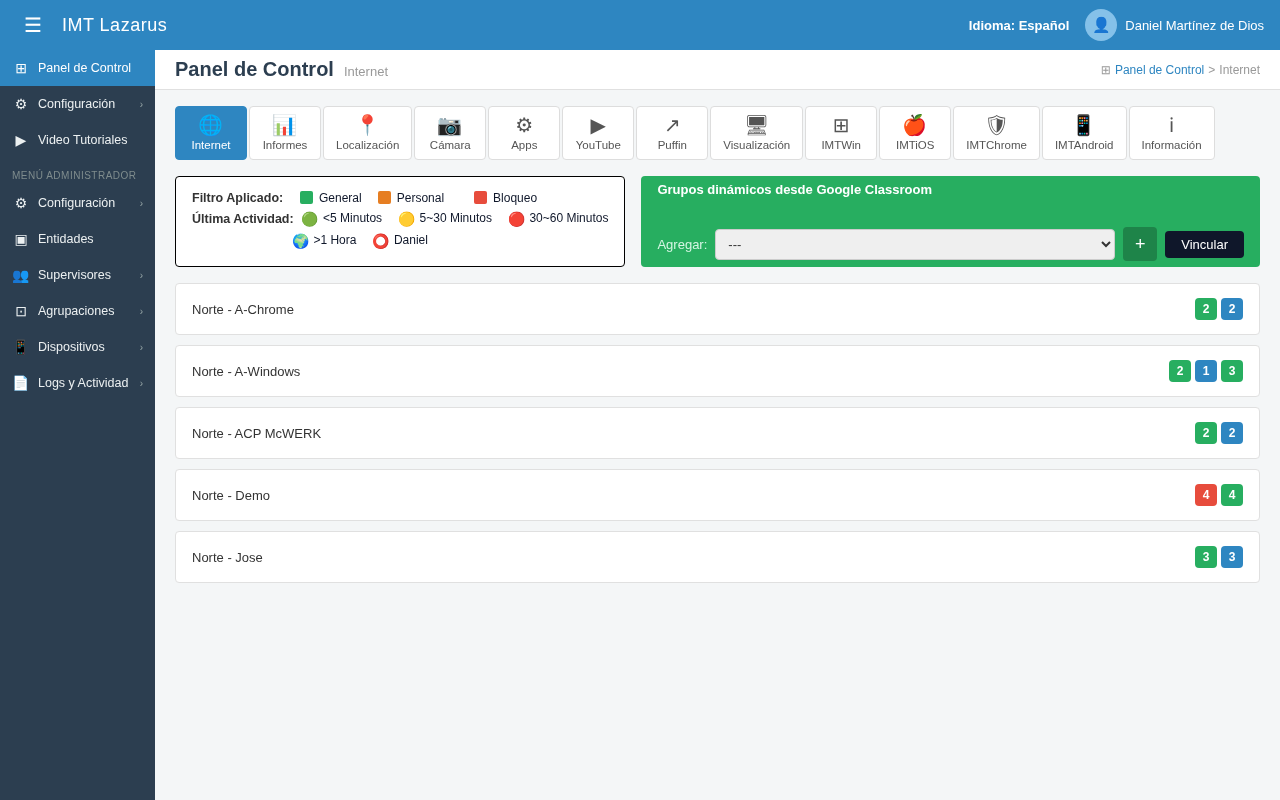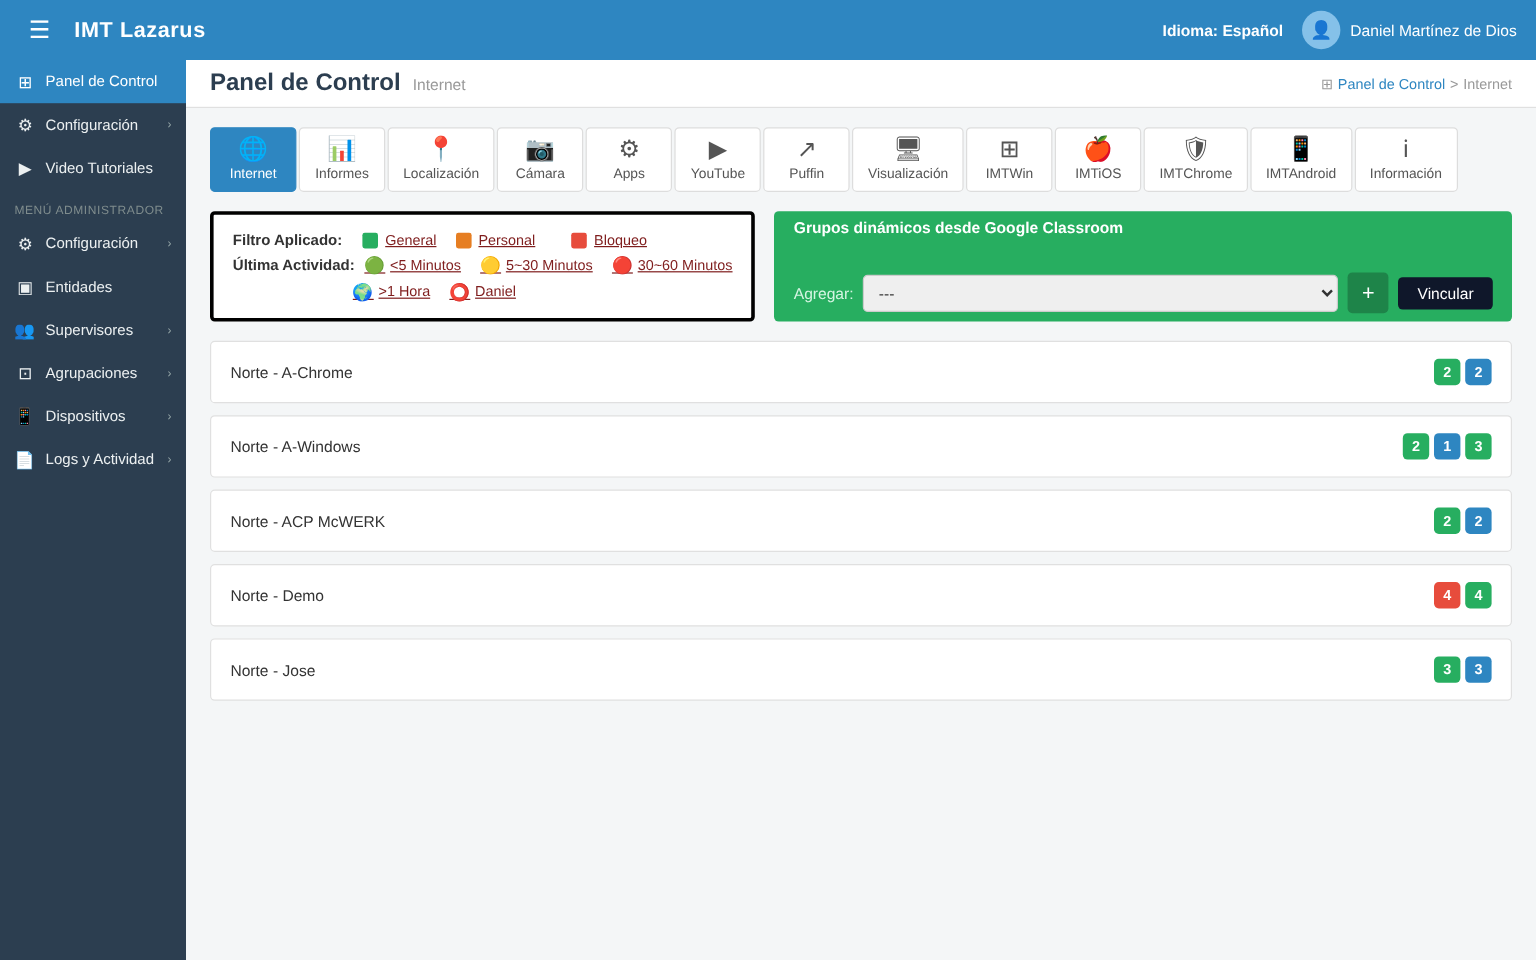--- a/index.html
+++ b/index.html
@@ -11,21 +11,21 @@
       color: white;
       height: 50px;
       display: flex;
       align-items: center;
       justify-content: space-between;
       padding: 0 16px;
       flex-shrink: 0;
     }
     .top-navbar .brand {
       font-size: 18px;
-      font-weight: bold;
+      font-weight: normal;
       letter-spacing: 0.5px;
     }
     .top-navbar .nav-right {
       display: flex;
       align-items: center;
       gap: 16px;
     }
     .top-navbar .idioma-text { font-size: 13px; }
     .top-navbar .idioma-text span { font-weight: bold; }
     .top-navbar .user-info {
@@ -143,41 +143,41 @@
     .tab-item .tab-icon { font-size: 20px; line-height: 1; }
 
     
     .filter-section {
       display: flex;
       gap: 16px;
       margin-bottom: 16px;
     }
     .filter-box {
       background: #fff;
-      border: 3px solid #000000;
+      border: 1px solid #000000;
       border-radius: 4px;
       padding: 14px 16px;
       flex: 0 0 auto;
       min-width: 340px;
     }
     .filter-row { display: flex; align-items: center; gap: 8px; margin-bottom: 6px; }
     .filter-row:last-child { margin-bottom: 0; }
     .filter-label { font-weight: 600; color: #333; font-size: 12.5px; min-width: 100px; }
     .dot {
       display: inline-block;
       width: 13px; height: 13px;
       border-radius: 2px;
       margin-right: 2px;
       vertical-align: middle;
     }
     .dot.green { background: #27ae60; }
     .dot.orange { background: #e67e22; }
     .dot.red { background: #e74c3c; }
     .filter-legend-item {
-      display: flex; align-items: center; gap: 4px; font-size: 12px; color: #7f1d1d; text-decoration: underline;
+      display: flex; align-items: flex-start; gap: 4px; font-size: 12px; color: #0f172a;
     }
     .activity-icon { font-size: 14px; }
 
     
     .classroom-box {
       background: #27ae60;
       color: white;
       border-radius: 4px;
       padding: 6px 16px;
       flex: 1;

